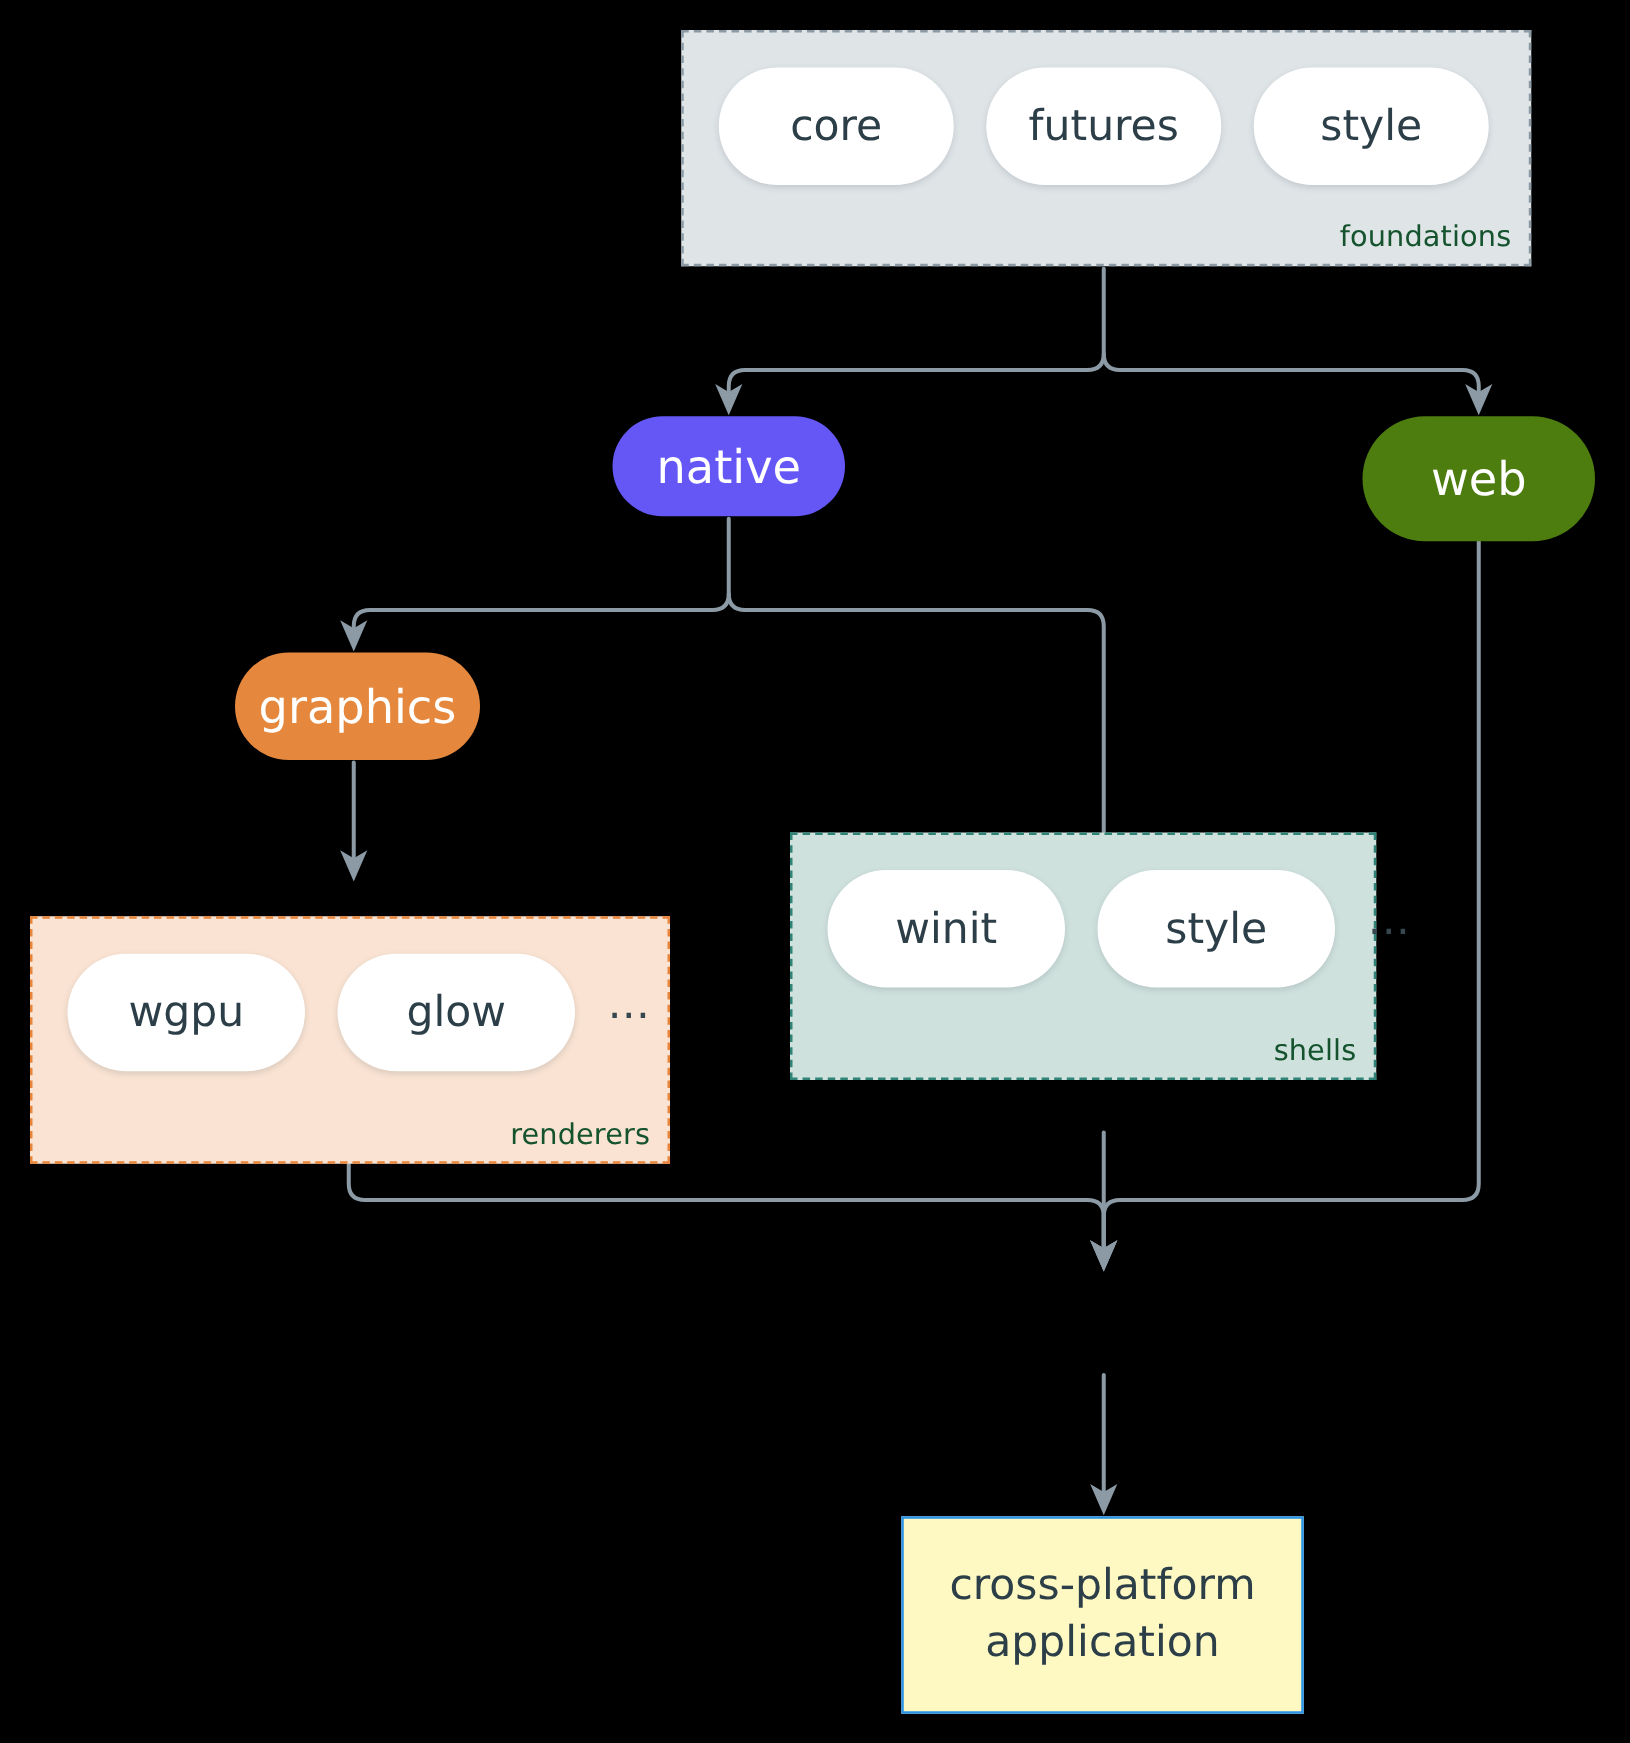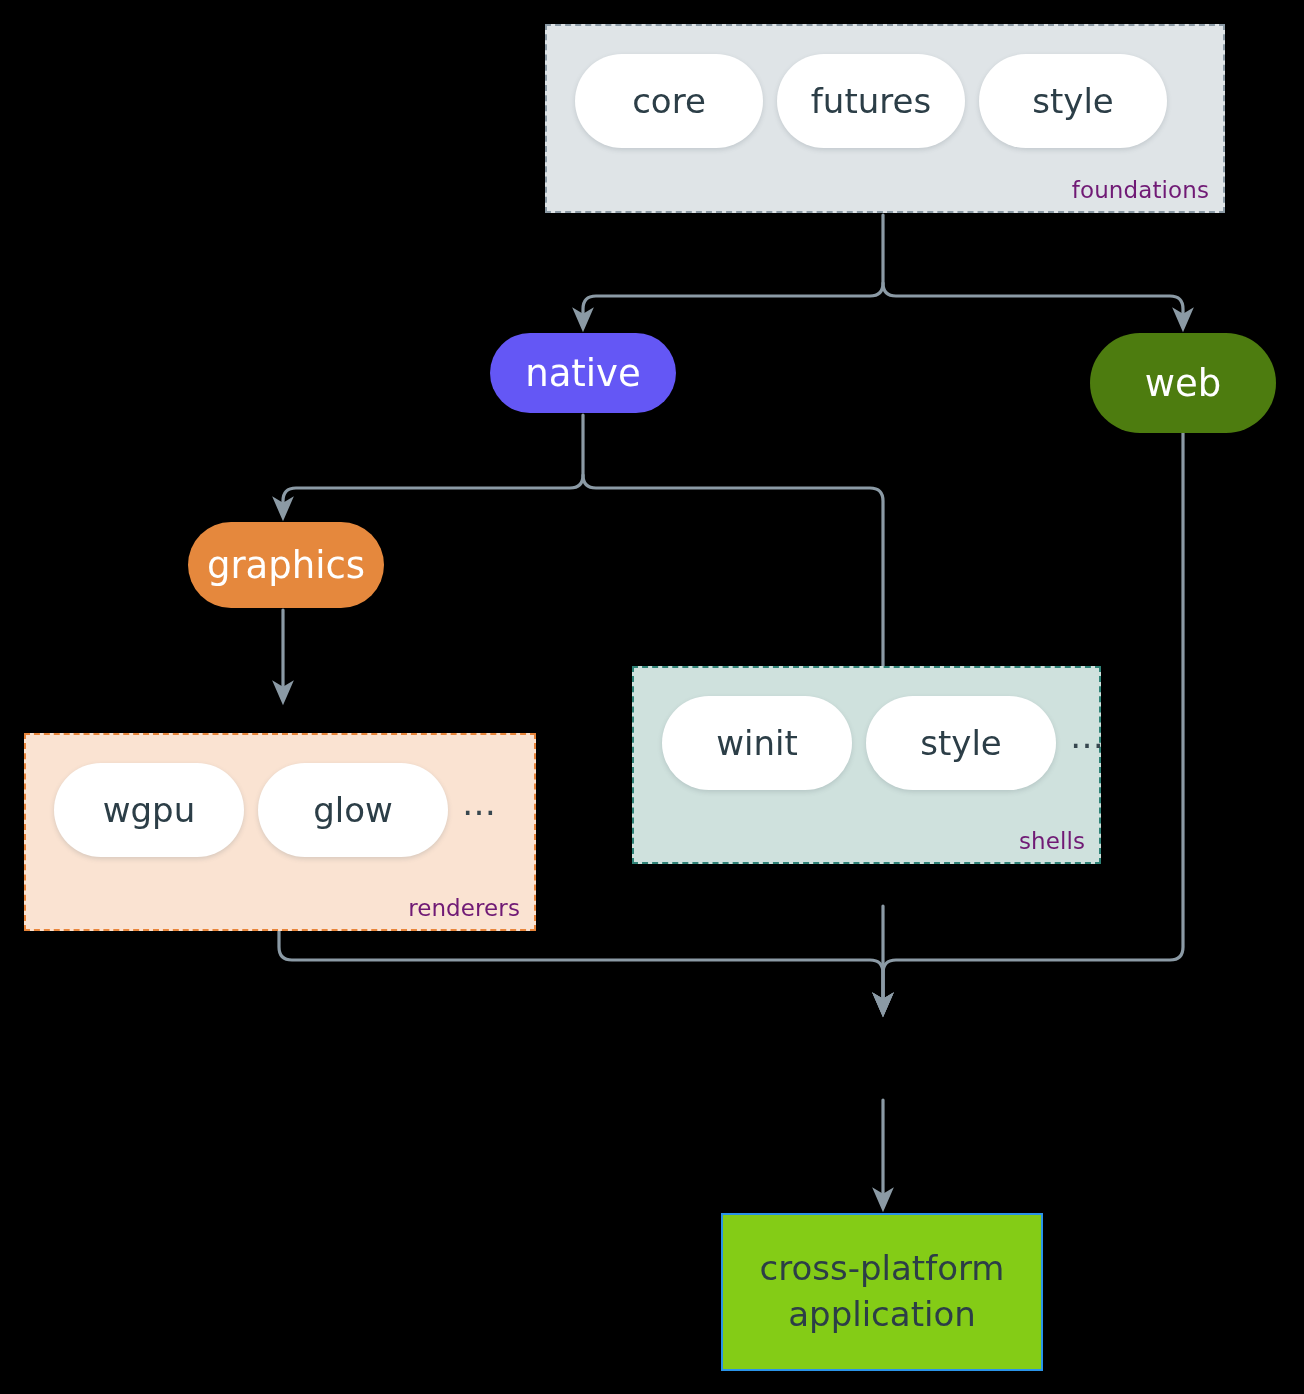--- a/index.html
+++ b/index.html
@@ -30,21 +30,21 @@
   
   .group {
     position: absolute;
     box-sizing: border-box;
   }
   .group-label {
     position: absolute;
     right: 14px;
     bottom: 8px;
     font-size: 23px;
-    color: #701a75;
+    color: #14532d;
     letter-spacing: 0.1px;
     white-space: nowrap;
   }
 
   #group-foundations {
     left: 545px;
     top: 24px;
     width: 680px;
     height: 189px;
     background: #dfe4e7;
@@ -67,21 +67,21 @@
     background: #cfe1dd;
     border: 2px dashed #2f8377;
   }
 
   .pill-row {
     position: absolute;
     left: 0;
     top: 0;
     display: flex;
     align-items: center;
-    gap: 14px;
+    gap: 26px;
     padding-left: 28px;
     padding-top: 28px;
   }
 
   
   .member {
     display: flex;
     align-items: center;
     justify-content: center;
     background: #ffffff;
@@ -143,21 +143,21 @@
     top: 1018px;
     width: 188px;
     height: 80px;
     background: #2081d0;
   }
   #node-application {
     left: 721px;
     top: 1213px;
     width: 322px;
     height: 158px;
-    background: #84cc16;
+    background: #fef9c3;
     border: 2px solid #2a93e8;
     color: #2c3e47;
     font-size: 34px;
     flex-direction: column;
     line-height: 1.35;
     text-align: center;
   }
   #node-application .line2 { display: block; }
 </style>
 </head>

